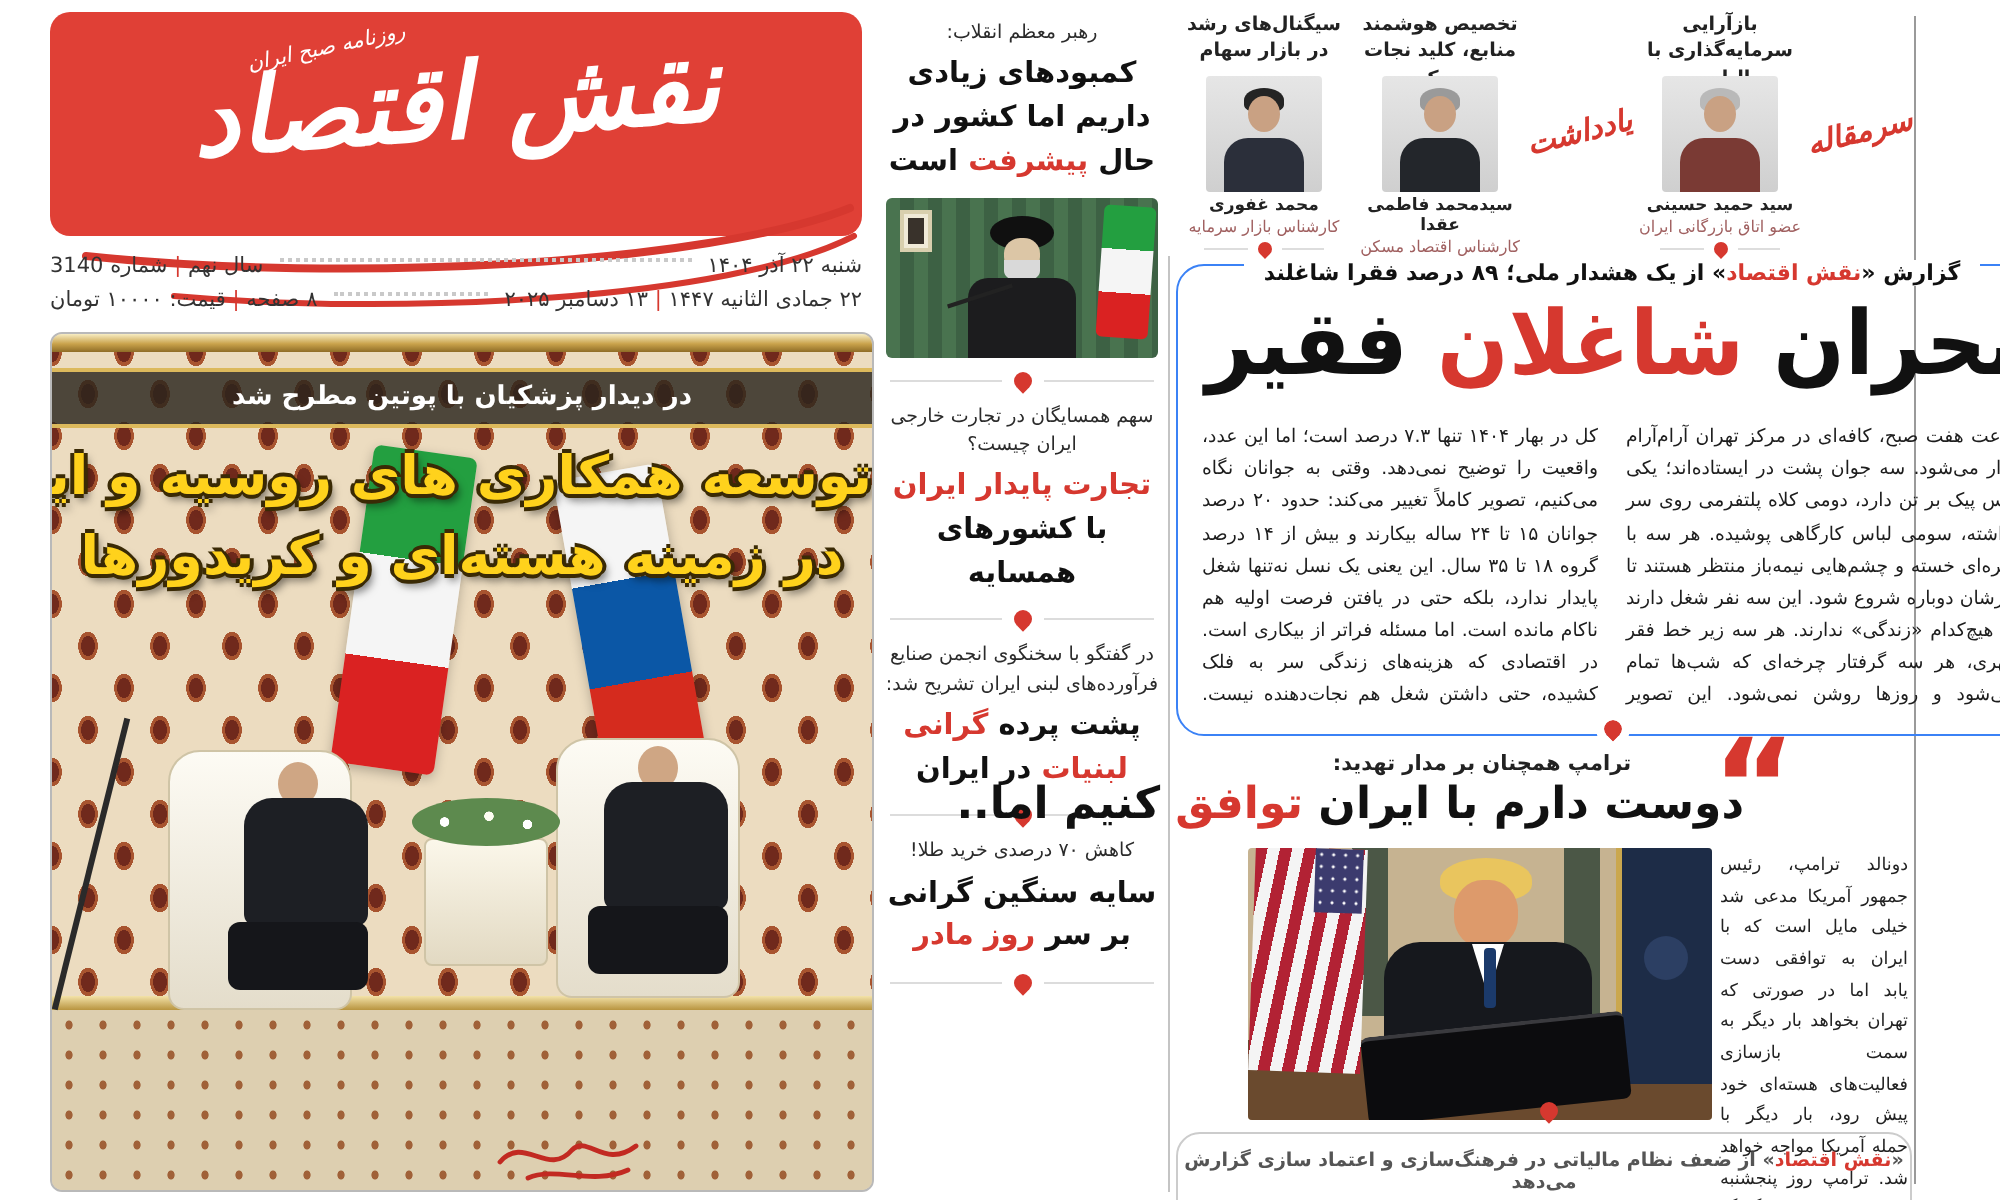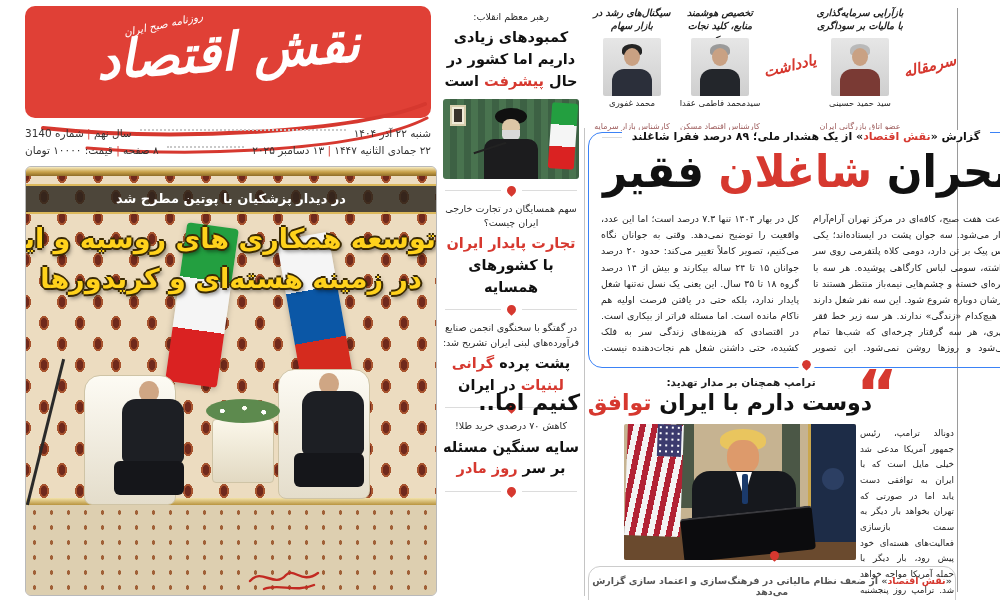--- a/index.html
+++ b/index.html
@@ -75,29 +75,29 @@
 
   .vrule { position:absolute; width:1px; background:#c4c4c4; }
   .vr-mid { left:584px; top:128px; height:468px; }
   .vr-edge { left:957px; top:8px; height:584px; background:#9a9a9a; }
 
   
   .opinion-strip { position:absolute; left:588px; top:6px; width:368px; height:120px; display:flex; align-items:stretch; }
   .op-label { width:52px; display:flex; align-items:center; justify-content:center; color:#d6382f; font-size:15px; font-weight:bold; font-style:italic; }
   .op-label span { transform:rotate(-14deg); white-space:nowrap; }
   .op-col { width:88px; text-align:center; }
-  .op-title { font-size:9.5px; font-weight:bold; color:#222; line-height:1.4; height:30px;font-style:italic; }
+  .op-title { font-size:9.5px; font-weight:bold; color:#222; line-height:1.4; height:30px; }
   .headshot { position:relative; width:58px; height:58px; margin:2px auto 2px; background:linear-gradient(180deg,#e6e6e6,#cfcfcf); border-radius:2px; overflow:hidden; }
   .hs-hair { position:absolute; left:19px; top:6px; width:20px; height:12px; border-radius:50% 50% 30% 30%; background:#242424; }
   .hs-head { position:absolute; left:21px; top:10px; width:16px; height:18px; border-radius:50%; background:#c9a183; }
   .hs-body { position:absolute; left:9px; top:31px; width:40px; height:27px; border-radius:12px 12px 0 0; background:#2b2f3a; }
   .op-col.aghda .hs-hair { background:#9a9a9a; } .op-col.aghda .hs-body { background:#23262b; }
   .op-col.hosseini .hs-hair { background:#b9b9b9; } .op-col.hosseini .hs-body { background:#7a3a34; }
-  .op-name { font-size:8.5px; font-weight:normal; color:#222; }
-  .op-role { font-size:8px; color:#a06060; margin-top:14px; }
+  .op-name { font-size:8.5px; font-weight:bold; color:#222; }
+  .op-role { font-size:8px; color:#a06060; margin-top:1px; }
   .op-mark { display:flex; align-items:center; gap:5px; margin:3px 14px 0; }
   .op-mark::before, .op-mark::after { content:""; flex:1; border-top:1px solid #ddd; }
   .op-mark .mark { width:7px; height:7px; }
 
   
   .lead-box { position:absolute; left:588px; top:132px; width:436px; height:236px; border:1px solid #3b82f6; border-radius:14px; }
   .lead-kicker { position:absolute; top:-8px; left:0; right:0; text-align:center; }
   .lead-kicker b { background:#fff; padding:0 10px; font-size:11px; color:#111; }
   .lead-headline { position:absolute; top:14px; left:0; right:0; text-align:center; font-size:42px; font-weight:bold; color:#111; letter-spacing:-1px; transform:scaleY(1.06); white-space:nowrap; }
   .lead-body { position:absolute; top:78px; left:12px; right:12px; bottom:12px; display:flex; gap:14px; overflow:hidden; }
@@ -220,21 +220,21 @@
         </div>
       <div class="mid-kicker">در گفتگو با سخنگوی انجمن صنایع فرآورده‌های لبنی ایران تشریح شد:</div>
       <div class="mid-headline"><span>پشت پرده </span><span class="red">گرانی لبنیات</span><span> در ایران</span></div>
 
     </div>
       <div class="mid-item">
       <div class="mid-divider">
           <span class="mark"></span>
         </div>
       <div class="mid-kicker">کاهش ۷۰ درصدی خرید طلا!</div>
-      <div class="mid-headline"><span>سایه سنگین مسئله بر سر </span><span class="red">روز مادر</span></div>
+      <div class="mid-headline"><span>سایه سنگین گرانی بر سر </span><span class="red">روز مادر</span></div>
 
     </div>
       <div class="mid-item">
       <div class="mid-divider">
           <span class="mark"></span>
         </div>
 
     </div>
     </div>
 

